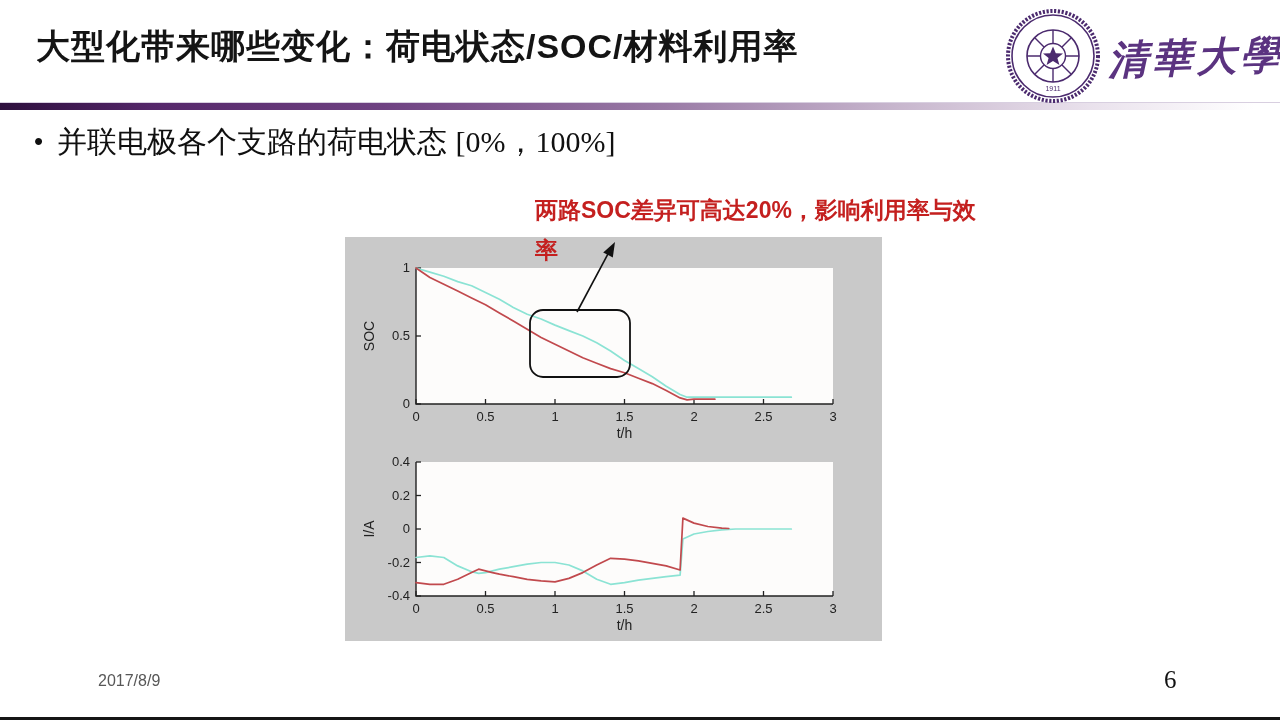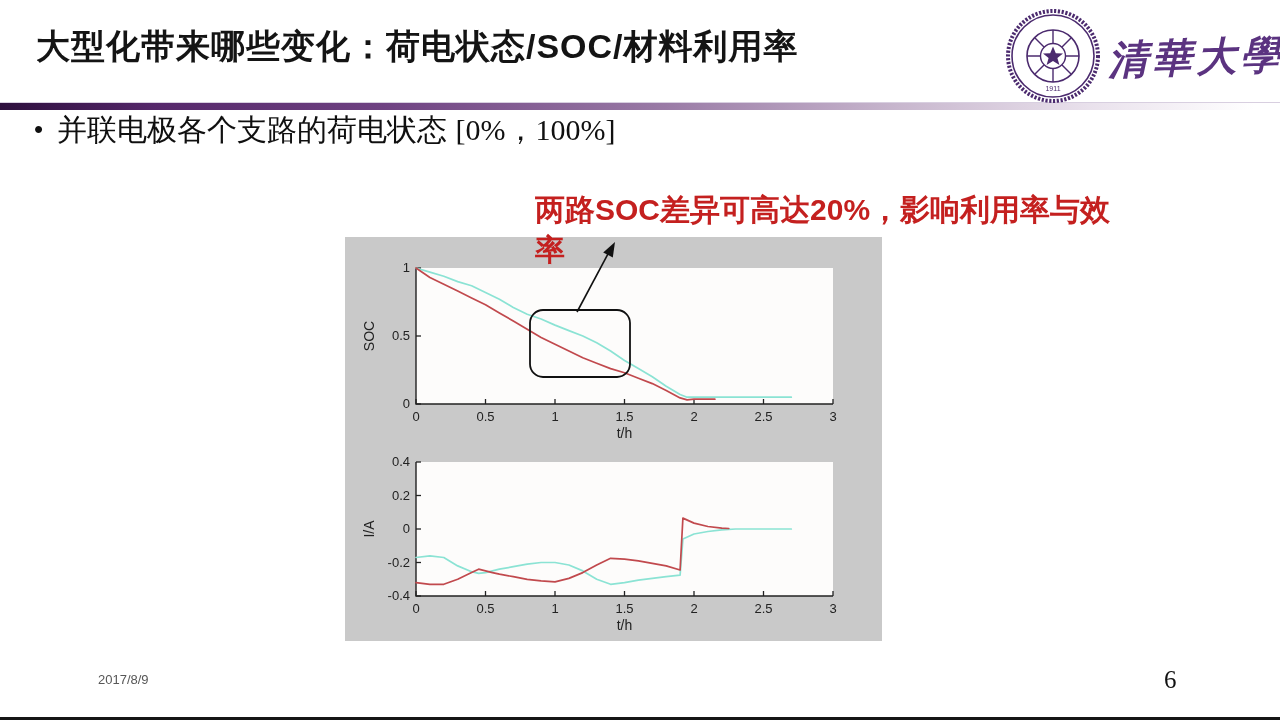--- a/index.html
+++ b/index.html
@@ -12,41 +12,41 @@
   .slide-title {
     left:36px; top:24px; font-size:34px; font-weight:700;
     letter-spacing:1px; color:#141414; white-space:nowrap; z-index:2;
   }
   .divider {
     left:0; top:102px; width:1280px; height:8px; z-index:1;
     background:linear-gradient(90deg,#2d0f3d 0%,#55276a 12%,#6f4282 30%,#9a7ba6 52%,#c7b6cd 70%,#e9e1ec 85%,#ffffff 98%);
     border-top:1px solid #d8cfe0;
   }
   .bullet-line {
-    left:34px; top:110px; font-size:30px; color:#101010; z-index:2; white-space:nowrap;
+    left:34px; top:122px; font-size:30px; color:#101010; z-index:2; white-space:nowrap;
   }
   .bullet-marker { margin-right:14px; font-size:26px; vertical-align:2px; }
   .bullet-range { font-family:"Liberation Serif", serif; }
   .annotation {
     left:535px; top:190px; width:660px; z-index:6;
-    font-size:30px; font-weight:700; line-height:40px; white-space:nowrap;
+    font-size:23px; font-weight:700; line-height:40px; white-space:nowrap;
   }
   .chart-panel {
     left:345px; top:237px; width:537px; height:404px;
     background:#c9c9c9; z-index:3;
   }
   .callout-overlay { left:500px; top:230px; width:200px; height:170px; z-index:5; }
   .seal { left:1005px; top:8px; width:96px; height:96px; z-index:2; }
   .wordmark {
     left:1108px; top:30px; z-index:2;
     font-family:"DejaVu Serif", serif; font-weight:700; font-style:italic;
     font-size:40px; letter-spacing:4px; white-space:nowrap;
     transform:rotate(-2deg);
   }
-  .footer-date { left:98px; top:672px; font-size:13px; color:#575757; z-index:2; }
+  .footer-date { left:98px; top:672px; font-size:16px; color:#575757; z-index:2; }
   .page-number { left:1164px; top:666px; font-size:25px; color:#111; font-family:"Liberation Serif", serif; z-index:2; }
   .bottom-edge { left:0; bottom:0; width:1280px; height:3px; background:#151515; z-index:2; }
   svg text { font-family:"Liberation Sans", sans-serif; }
 </style>
 </head>
 <body>
 
 <div class="abs slide-title">大型化带来哪些变化：荷电状态/SOC/材料利用率</div>
 
 <div class="abs divider"></div>

